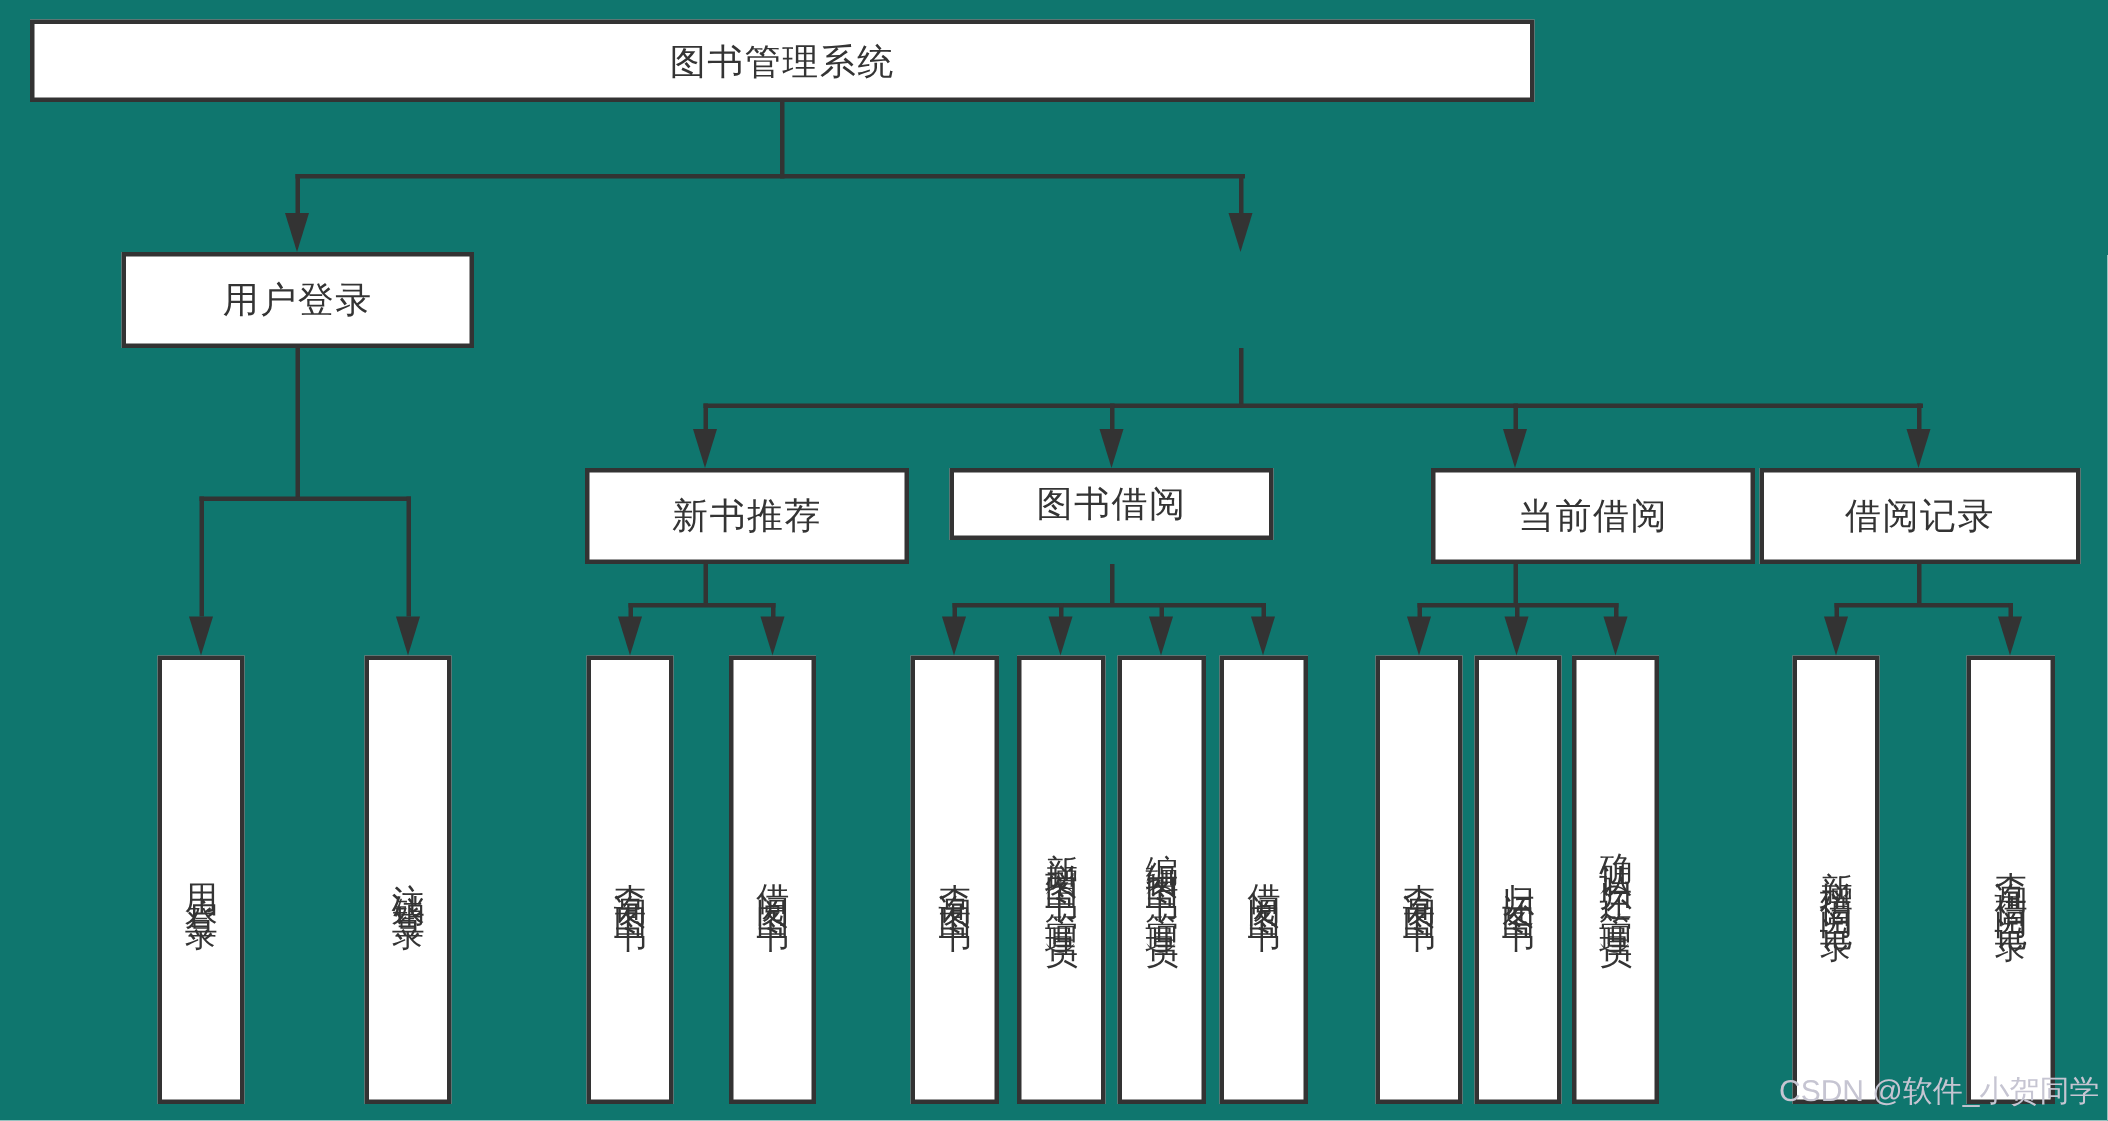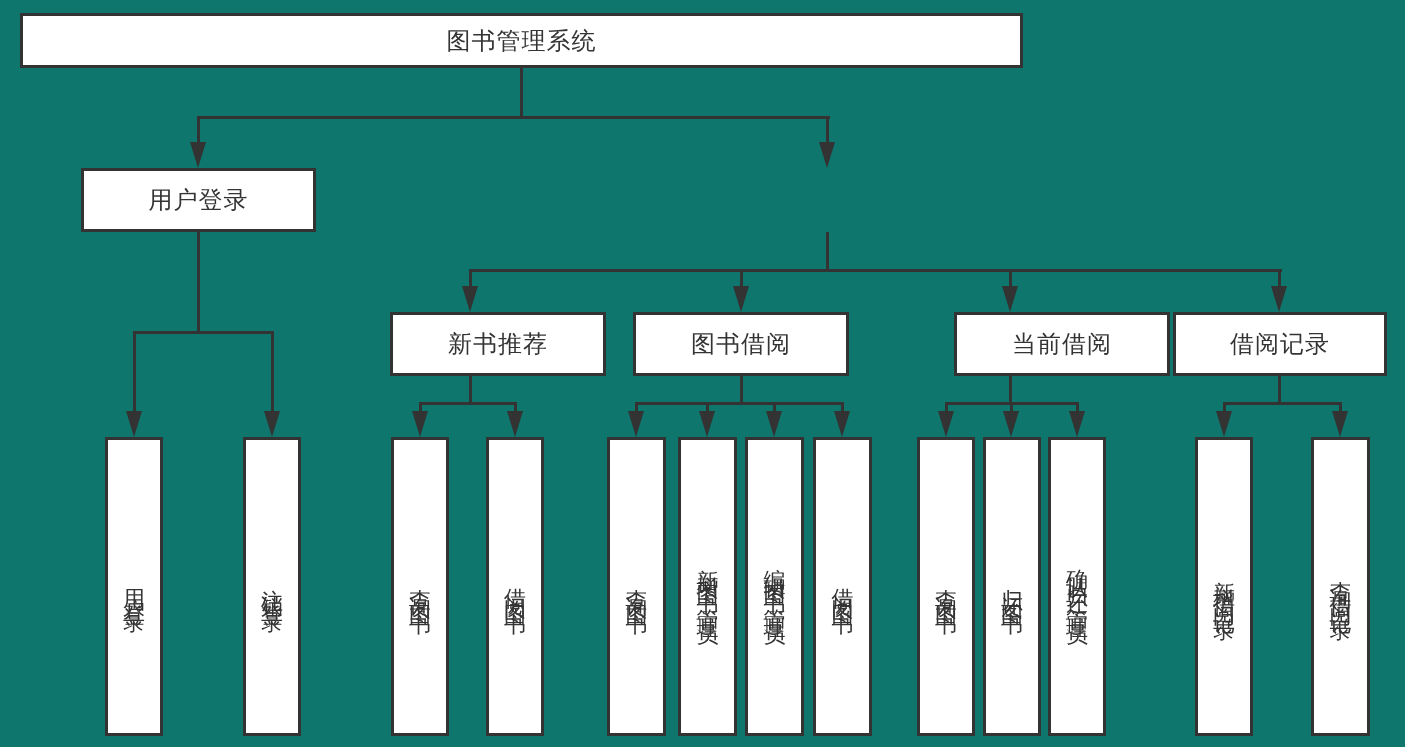--- a/index.html
+++ b/index.html
@@ -66,21 +66,21 @@
 
   <div class="box" style="left:81px; top:168px; width:235px; height:64px;">
     <span class="hlabel">用户登录</span>
   </div>
 
 
   <div class="box" style="left:362px; top:312px; width:216px; height:64px;margin-left:28px;">
     <span class="hlabel">新书推荐</span>
   </div>
 
-  <div class="box" style="left:633px; top:312px; width:216px; height:64px;">
+  <div class="box" style="left:633px; top:312px; width:216px; height:48px;">
     <span class="hlabel">图书借阅</span>
   </div>
 
   <div class="box" style="left:954px; top:312px; width:216px; height:64px;">
     <span class="hlabel">当前借阅</span>
   </div>
 
   <div class="box" style="left:1173px; top:312px; width:214px; height:64px;">
     <span class="hlabel">借阅记录</span>
   </div>
@@ -181,14 +181,15 @@
   <i class="vl" style="left:1076px; top:402px; height:11px;"></i>
   <i class="arrow" style="left:1069px; top:411px;"></i>
 
   <i class="vl" style="left:1278px; top:376px; height:27px;"></i>
   <i class="hl" style="left:1223px; top:402px; width:119px;"></i>
   <i class="vl" style="left:1223px; top:402px; height:11px;"></i>
   <i class="arrow" style="left:1216px; top:411px;"></i>
   <i class="vl" style="left:1339px; top:402px; height:11px;"></i>
   <i class="arrow" style="left:1332px; top:411px;"></i>
 
+  <span class="watermark">CSDN @软件_小贺同学</span>
 
 </div>
 
 </body></html>

